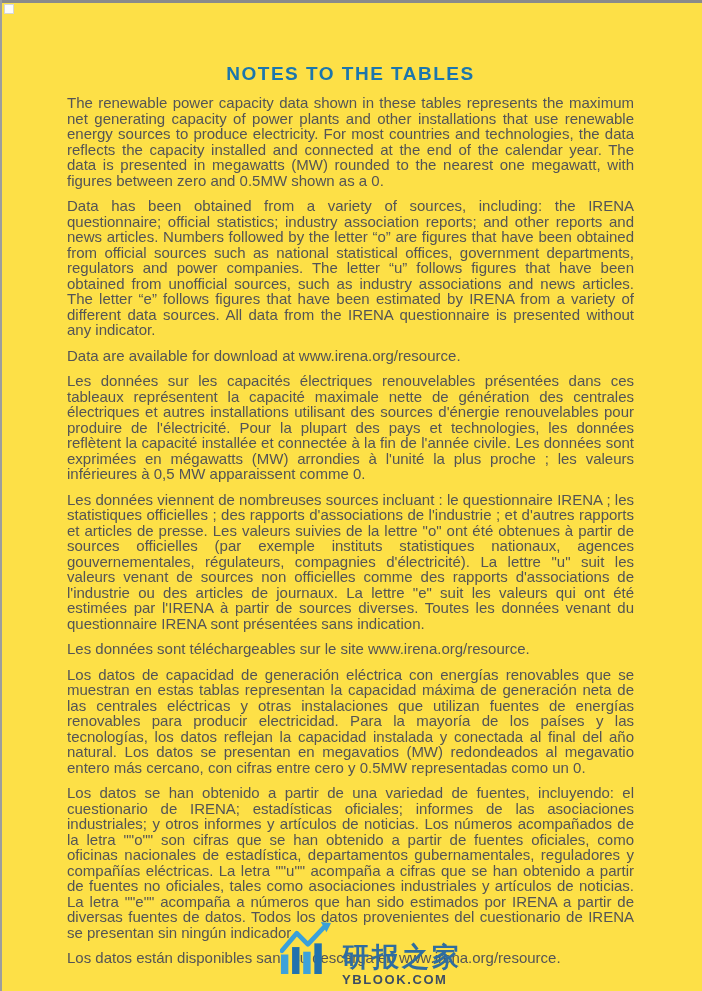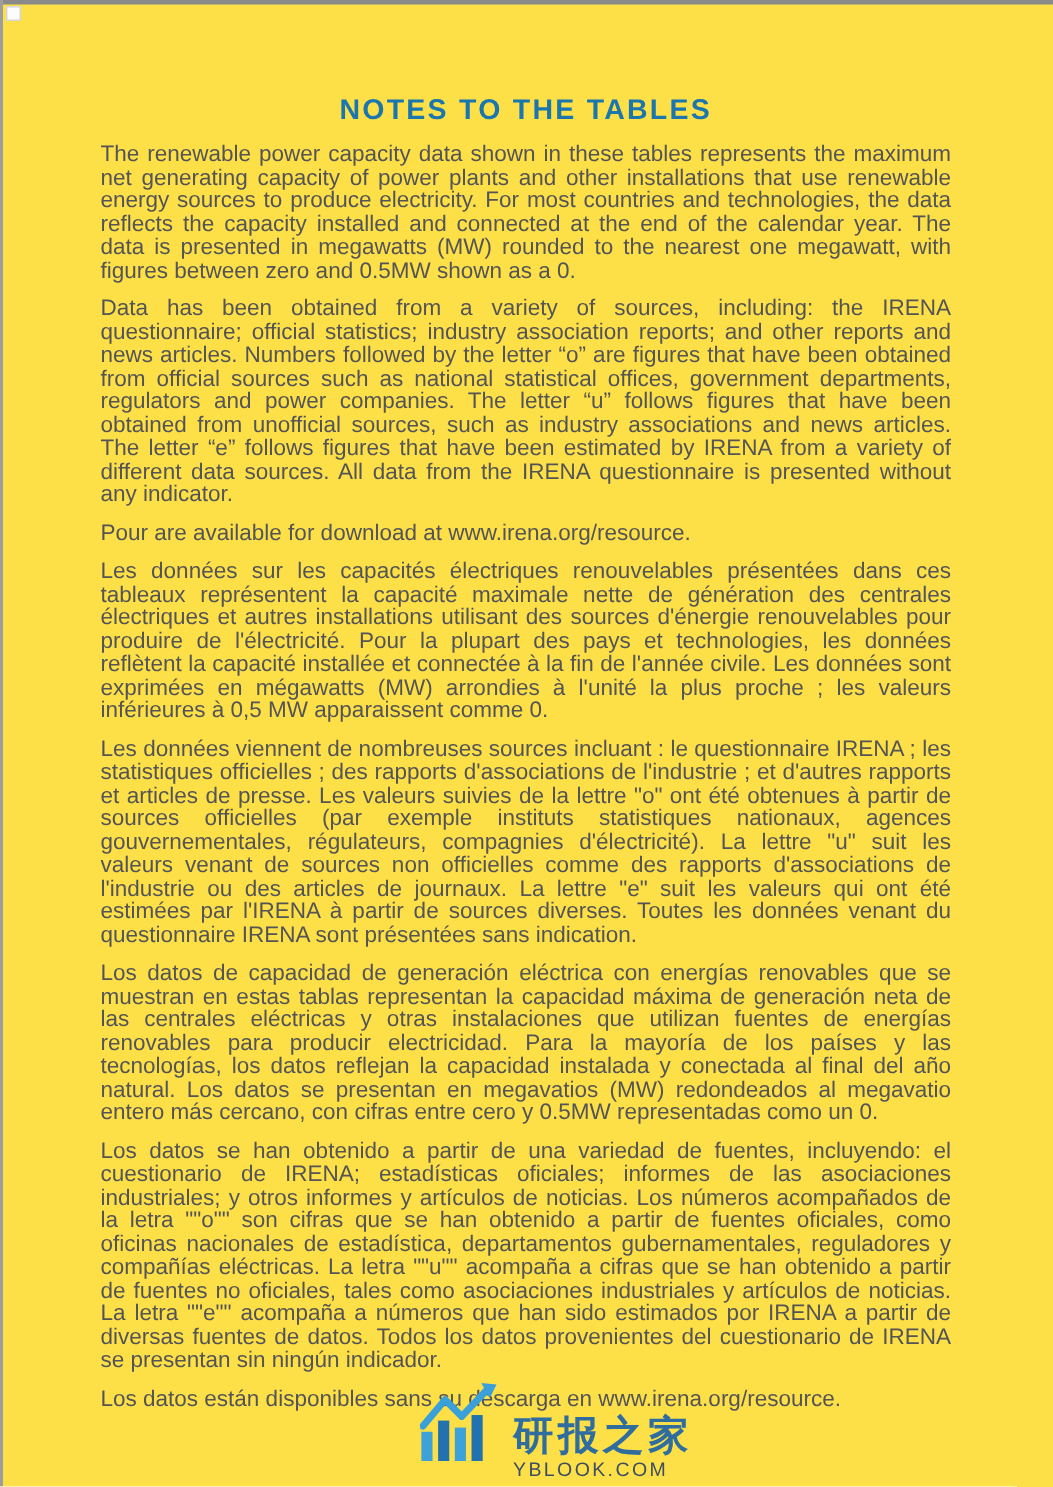--- a/index.html
+++ b/index.html
@@ -47,46 +47,47 @@
   .logo-text { display:flex; flex-direction:column; line-height:1;margin-top:32px; }
   .logo-cn {
     font-size:27px;
     font-weight:bold;
     color:#2f6d9f;
     letter-spacing:3px;
     line-height:1.05;
   }
   .logo-domain {
     font-size:13px;
-    font-weight:normal;
+    font-weight:bold;
     color:#3d4d63;
     letter-spacing:1.6px;
     margin-top:2px;
   }
 </style>
 </head>
 <body>
 
 <div class="page">
   <div class="top-edge"></div>
   <div class="left-edge"></div>
   <div class="corner-box"></div>
 
   <div class="content">
 
     <section>
       <h2 class="sec-heading">NOTES TO THE TABLES</h2>
       <p class="body-par">The renewable power capacity data shown in these tables represents the maximum net generating capacity of power plants and other installations that use renewable energy sources to produce electricity. For most countries and technologies, the data reflects the capacity installed and connected at the end of the calendar year. The data is presented in megawatts (MW) rounded to the nearest one megawatt, with figures between zero and 0.5MW shown as a 0.</p>
       <p class="body-par">Data has been obtained from a variety of sources, including: the IRENA questionnaire; official statistics; industry association reports; and other reports and news articles. Numbers followed by the letter “o” are figures that have been obtained from official sources such as national statistical offices, government departments, regulators and power companies. The letter “u” follows figures that have been obtained from unofficial sources, such as industry associations and news articles. The letter “e” follows figures that have been estimated by IRENA from a variety of different data sources. All data from the IRENA questionnaire is presented without any indicator.</p>
-      <p class="body-par">Pour are available for download at www.irena.org/resource.</p>
+      <p class="body-par">Data are available for download at www.irena.org/resource.</p>
     </section>
 
     <section>
       <p class="body-par">Les données sur les capacités électriques renouvelables présentées dans ces tableaux représentent la capacité maximale nette de génération des centrales électriques et autres installations utilisant des sources d'énergie renouvelables pour produire de l'électricité. Pour la plupart des pays et technologies, les données reflètent la capacité installée et connectée à la fin de l'année civile. Les données sont exprimées en mégawatts (MW) arrondies à l'unité la plus proche ; les valeurs inférieures à 0,5 MW apparaissent comme 0.</p>
       <p class="body-par">Les données viennent de nombreuses sources incluant : le questionnaire IRENA ; les statistiques officielles ; des rapports d'associations de l'industrie ; et d'autres rapports et articles de presse. Les valeurs suivies de la lettre "o" ont été obtenues à partir de sources officielles (par exemple instituts statistiques nationaux, agences gouvernementales, régulateurs, compagnies d'électricité). La lettre "u" suit les valeurs venant de sources non officielles comme des rapports d'associations de l'industrie ou des articles de journaux. La lettre "e" suit les valeurs qui ont été estimées par l'IRENA à partir de sources diverses. Toutes les données venant du questionnaire IRENA sont présentées sans indication.</p>
+      <p class="body-par">Les données sont téléchargeables sur le site www.irena.org/resource.</p>
     </section>
 
     <section>
       <p class="body-par">Los datos de capacidad de generación eléctrica con energías renovables que se muestran en estas tablas representan la capacidad máxima de generación neta de las centrales eléctricas y otras instalaciones que utilizan fuentes de energías renovables para producir electricidad. Para la mayoría de los países y las tecnologías, los datos reflejan la capacidad instalada y conectada al final del año natural. Los datos se presentan en megavatios (MW) redondeados al megavatio entero más cercano, con cifras entre cero y 0.5MW representadas como un 0.</p>
       <p class="body-par">Los datos se han obtenido a partir de una variedad de fuentes, incluyendo: el cuestionario de IRENA; estadísticas oficiales; informes de las asociaciones industriales; y otros informes y artículos de noticias. Los números acompañados de la letra ""o"" son cifras que se han obtenido a partir de fuentes oficiales, como oficinas nacionales de estadística, departamentos gubernamentales, reguladores y compañías eléctricas. La letra ""u"" acompaña a cifras que se han obtenido a partir de fuentes no oficiales, tales como asociaciones industriales y artículos de noticias. La letra ""e"" acompaña a números que han sido estimados por IRENA a partir de diversas fuentes de datos. Todos los datos provenientes del cuestionario de IRENA se presentan sin ningún indicador.</p>
       <p class="body-par">Los datos están disponibles sans su descarga en www.irena.org/resource.</p>
     </section>
 
   </div>
 

